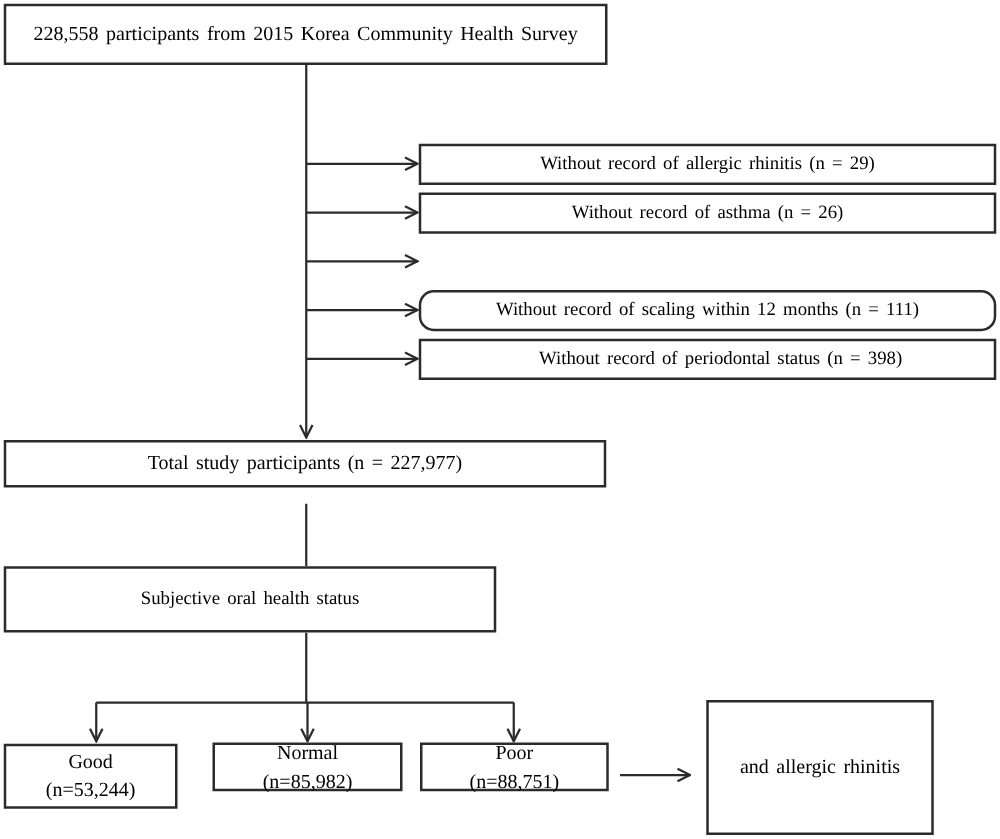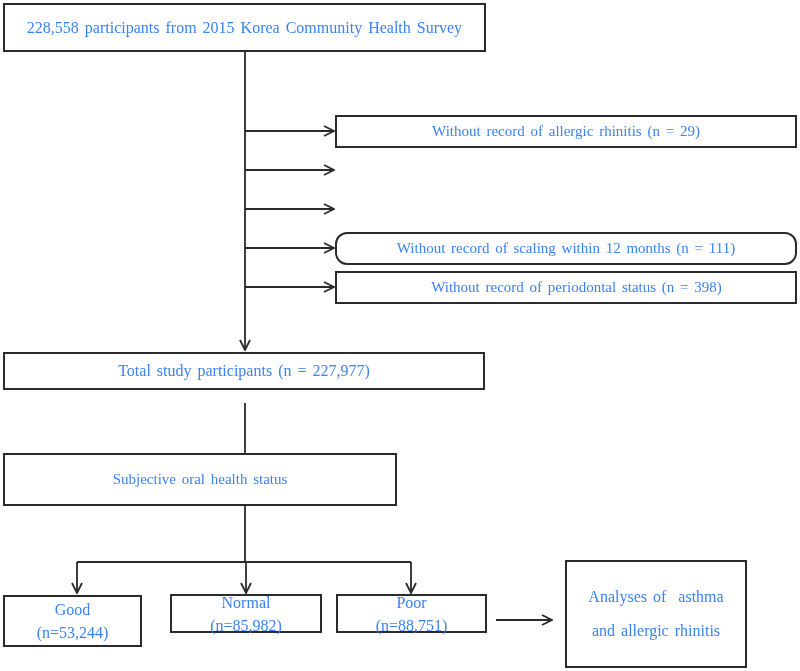--- a/index.html
+++ b/index.html
@@ -2,21 +2,21 @@
 <html><head>
 <meta charset="utf-8">
 <style>
   html, body { margin: 0; padding: 0; background: #ffffff; }
   .stage {
     position: relative;
     width: 800px;
     height: 671px;
     background: #ffffff;
     font-family: "Liberation Serif", "DejaVu Serif", serif;
-    color: #3b82f6;
+    color: #000000;
     overflow: hidden;
   }
   .connectors {
     position: absolute;
     left: 0; top: 0;
     width: 800px; height: 671px;
   }
   .box {
     position: absolute;
     box-sizing: border-box;
@@ -76,20 +76,21 @@
       <path d="M246,562 L246,593" marker-end="url(#arrow)"></path>
       <path d="M411,562 L411,593" marker-end="url(#arrow)"></path>
 
       <path d="M496,620 L552,620" marker-end="url(#arrow)"></path>
     </g>
   </svg>
 
   <div class="box box-source">228,558 participants from 2015 Korea Community Health Survey</div>
 
   <div class="box box-excl excl-0">Without record of allergic rhinitis (n = 29)</div>
+  <div class="box box-excl excl-1">Without record of asthma (n = 26)</div>
   <div class="box box-excl excl-3">Without record of scaling within 12 months (n = 111)</div>
   <div class="box box-excl excl-4">Without record of periodontal status (n = 398)</div>
 
   <div class="box box-total">Total study participants (n = 227,977)</div>
 
   <div class="box box-status">Subjective oral health status</div>
 
   <div class="box box-group group-0">
     <span class="group-line">Good</span>
     <span class="group-line">(n=53,244)</span>
@@ -97,17 +98,16 @@
   <div class="box box-group group-1">
     <span class="group-line">Normal</span>
     <span class="group-line">(n=85,982)</span>
   </div>
   <div class="box box-group group-2">
     <span class="group-line">Poor</span>
     <span class="group-line">(n=88,751)</span>
   </div>
 
   <div class="box box-analysis">
-    <span class="analysis-line">Analyses of  asthma</span>
     <span class="analysis-line">and allergic rhinitis</span>
   </div>
 
 </div>
 
 </body></html>

